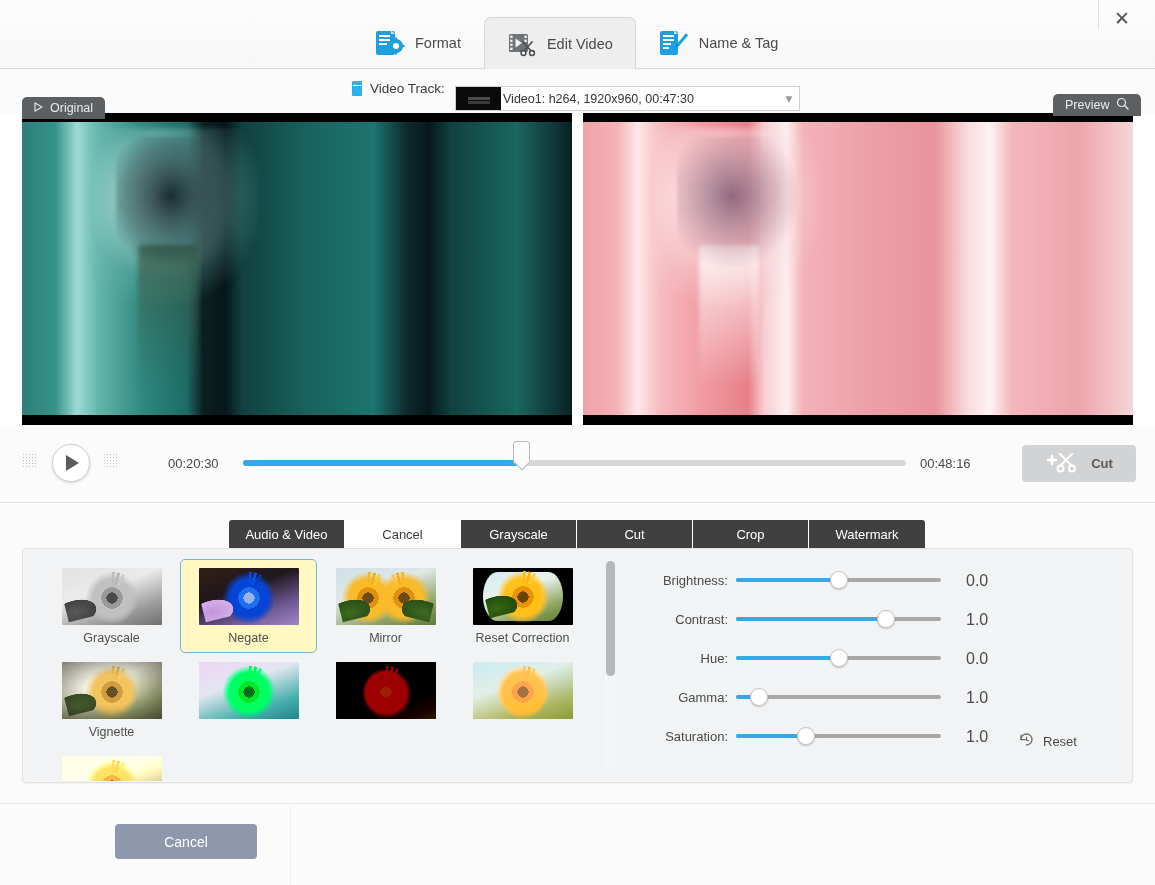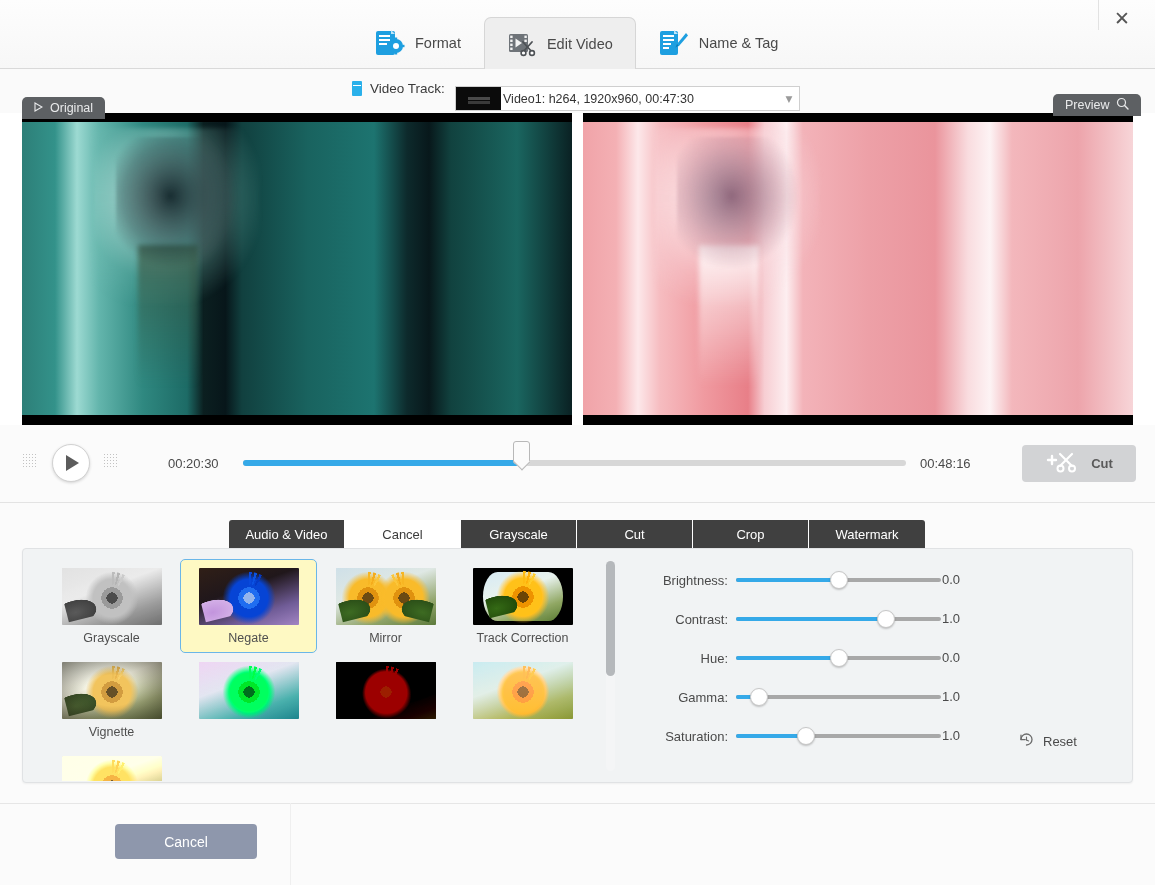--- a/index.html
+++ b/index.html
@@ -335,21 +335,21 @@
     position:absolute; left:0; top: 6px; width: 90px; text-align:right;
     font-size: 13px; color:#4a4a4a;
   }
   .strack { position:absolute; left: 98px; top: 11px; width: 205px; height: 4px; background:#a8a8a8; border-radius:2px; }
   .sfill  { position:absolute; left:0; top:0; height:4px; background:#35a9e8; border-radius:2px; }
   .sknob  {
     position:absolute; top:-7px; width: 18px; height: 18px; border-radius:50%;
     background:#fff; border: 1px solid #c7c7c7; box-shadow: 0 1px 2px rgba(0,0,0,.22);
     transform: translateX(-9px); cursor:grab;
   }
-  .sval { position:absolute; left: 304px; top: 5px; font-size: 13px; color:#4a4a4a; }
+  .sval { position:absolute; left: 328px; top: 5px; font-size: 16px; color:#4a4a4a; }
   .resetbtn {
     position:absolute; left: 380px; top: 164px;
     display:flex; align-items:center; gap:8px; cursor:pointer;
     font-size: 13px; color:#4a4a4a;
   }
 
   
   .footer {
     position:absolute; left:0; top: 803px; width:1155px; height: 82px;
     background:#fbfbfb; border-top: 1px solid #e6e6e6;
@@ -586,21 +586,21 @@
       </div>
 
 
       <div class="effcell">
         <div class="effthumb t-lens">
             <div class="sf">
               <div class="petals"></div>
               <div class="leaf"></div>
             </div>
           </div>
-        <div class="efflabel">Track Correction</div>
+        <div class="efflabel">Reset Correction</div>
       </div>
 
       <div class="effcell">
         <div class="effthumb t-vig">
             <div class="sf">
               <div class="petals"></div>
               <div class="leaf"></div>
             </div>
             <div class="overlay"></div>
           </div>

